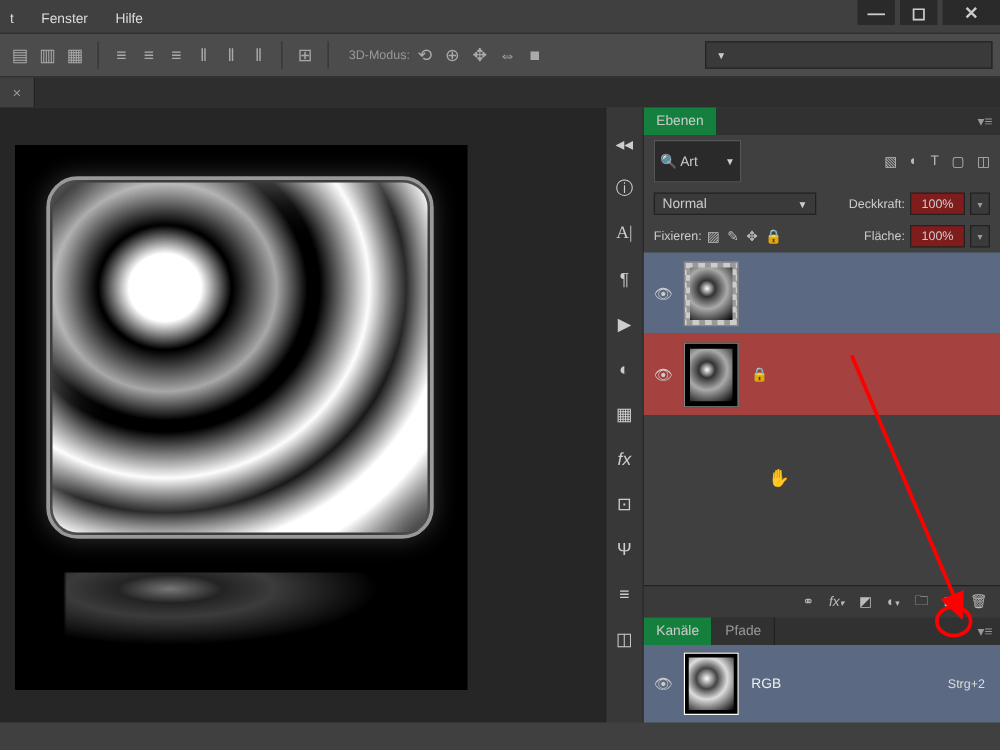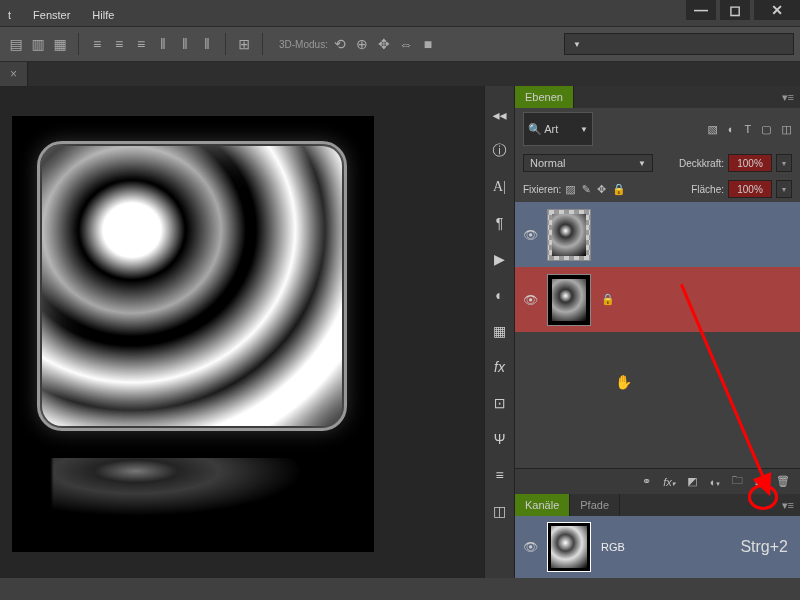--- a/index.html
+++ b/index.html
@@ -30,21 +30,21 @@
   .ice-cube { position: absolute; left: 30px; top: 30px; width: 300px; height: 280px; background: radial-gradient(ellipse at 30% 30%, #fff 0%, #ddd 8%, #222 18%, #888 30%, #111 40%, #bbb 55%, #333 65%, #eee 80%, #000 100%); border-radius: 20px; filter: contrast(1.4) brightness(1.2); }
   .ice-edge { position: absolute; left: 25px; top: 25px; width: 310px; height: 290px; border: 3px solid rgba(255,255,255,0.6); border-radius: 25px; box-shadow: inset 0 0 40px rgba(255,255,255,0.5), 0 0 20px rgba(255,255,255,0.2); }
   .reflection { position: absolute; left: 40px; top: 320px; width: 280px; height: 110px; background: radial-gradient(ellipse at 30% 20%, #aaa 0%, #333 15%, #555 30%, #000 60%); opacity: 0.7; transform: scaleY(0.6); filter: blur(1px); }
   
   .collapse-strip { width: 30px; background: #383838; border-left: 1px solid #222; display: flex; flex-direction: column; align-items: center; padding-top: 20px; gap: 18px; }
   .collapse-strip .ci { width: 20px; height: 18px; color: #ccc; display: flex; align-items: center; justify-content: center; font-size: 14px; }
   
   .right-panel { width: 286px; background: #404040; border-left: 1px solid #222; display: flex; flex-direction: column; }
   
   .panel-tabs { height: 22px; background: #313131; display: flex; align-items: center; }
-  .panel-tab { padding: 0 10px; height: 22px; display: flex; align-items: center; color: #ccc; background: #4d7c0f; border-right: 1px solid #222; }
+  .panel-tab { padding: 0 10px; height: 22px; display: flex; align-items: center; color: #ccc; background: #15803d; border-right: 1px solid #222; }
   .panel-menu { margin-left: auto; padding: 0 6px; color: #999; }
   
   .panel-row { display: flex; align-items: center; padding: 4px 8px; gap: 4px; }
   .panel-row.icons { justify-content: flex-end; gap: 10px; padding-right: 12px; }
   .panel-row.icons span { color: #bbb; font-size: 11px; }
   .search-box { width: 70px; height: 34px; background: #2a2a2a; border: 1px solid #555; color: #ccc; display: flex; align-items: center; padding: 0 4px; font-size: 10px; justify-content: space-between; }
   .dropdown { height: 18px; background: #3a3a3a; border: 1px solid #222; color: #ccc; display: flex; align-items: center; padding: 0 6px; font-size: 10px; justify-content: space-between; }
   .label { color: #ccc; font-size: 10px; }
   .pct-box { width: 44px; height: 18px; background: #7f1d1d; border: 1px solid #222; color: #ccc; display: flex; align-items: center; justify-content: center; font-size: 10px; }
   .small-btn { width: 16px; height: 18px; background: #3a3a3a; border: 1px solid #222; display: flex; align-items: center; justify-content: center; color: #999; font-size: 8px; }
@@ -67,21 +67,21 @@
   .spacer { flex: 1; }
   
   .layer-actions { height: 26px; background: #3a3a3a; border-top: 1px solid #222; display: flex; align-items: center; justify-content: flex-end; gap: 12px; padding: 0 10px; }
   .layer-actions span { color: #bbb; font-size: 11px; }
   
   .channels-tabs { height: 22px; background: #313131; display: flex; align-items: center; }
   .channel-row { height: 62px; background: #5b6a82; display: flex; align-items: center; padding: 0 8px; gap: 10px; }
   .ch-thumb { width: 44px; height: 50px; background: #000; border: 1px solid #fff; position: relative; }
   .ch-thumb-inner { position: absolute; inset: 3px; background: radial-gradient(circle at 40% 40%, #fff 0%, #444 25%, #ddd 50%, #000 100%); }
   .ch-name { color: #eee; flex: 1; }
-  .ch-shortcut { color: #ddd; font-size: 16px; margin-right: 4px; }
+  .ch-shortcut { color: #ddd; font-size: 10px; margin-right: 4px; }
   .red-arrow-line { position: absolute; width: 3px; height: 218px; background: #ff0000; transform: rotate(-23deg); transform-origin: top left; left: 680px; top: 285px; }
   .red-arrow-head { position: absolute; left: 756px; top: 475px; width: 0; height: 0; border-left: 10px solid transparent; border-right: 10px solid transparent; border-top: 22px solid #ff0000; transform: rotate(-22deg); }
   .red-circle { position: absolute; left: 748px; top: 484px; width: 30px; height: 26px; border: 3px solid #ff0000; border-radius: 50%; }
   .hand-cursor { position: absolute; left: 615px; top: 374px; color: #fff; font-size: 14px; }
   
   .tri { font-size: 8px; }
 </style>
 </head>
 <body>
 

